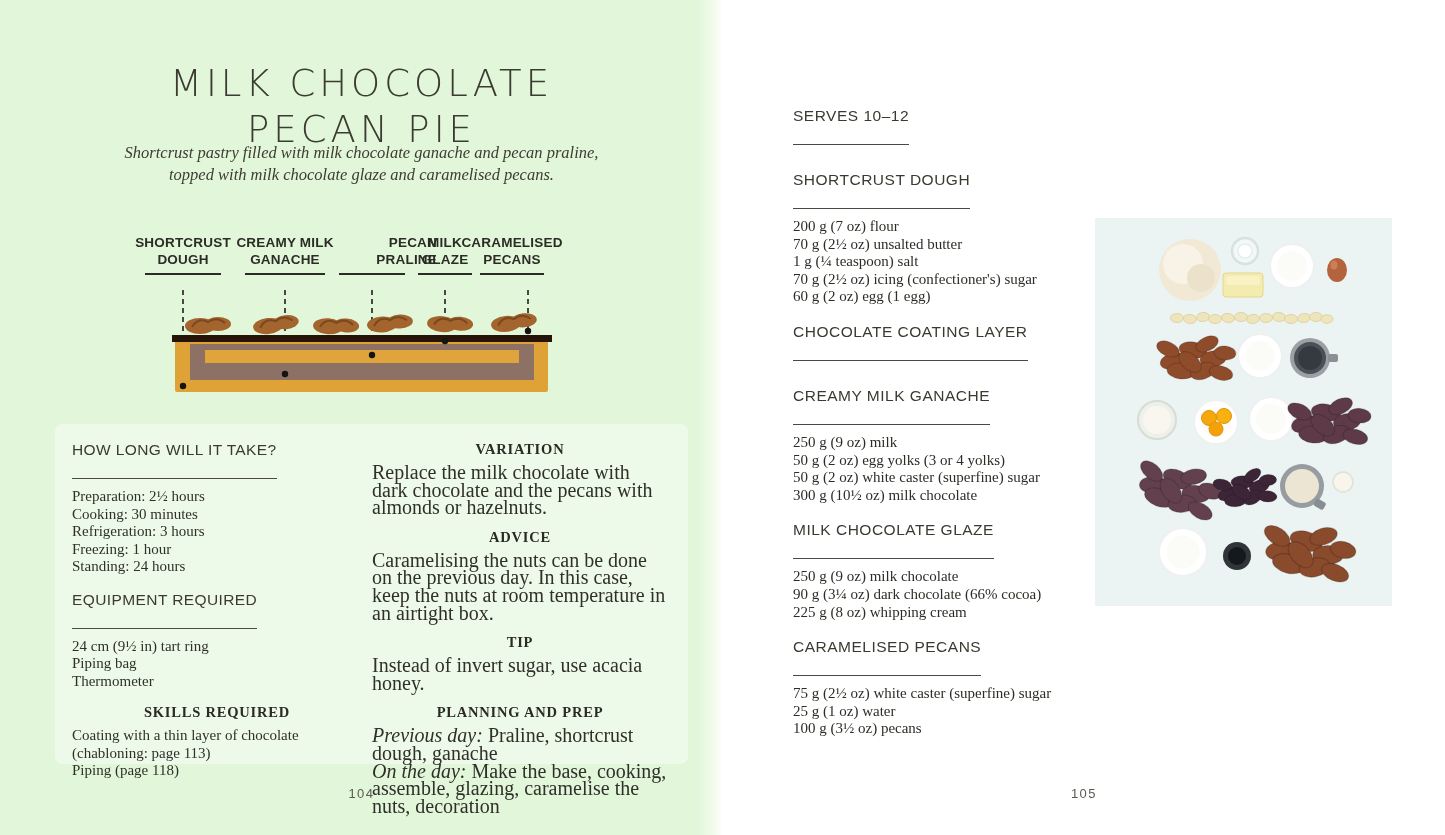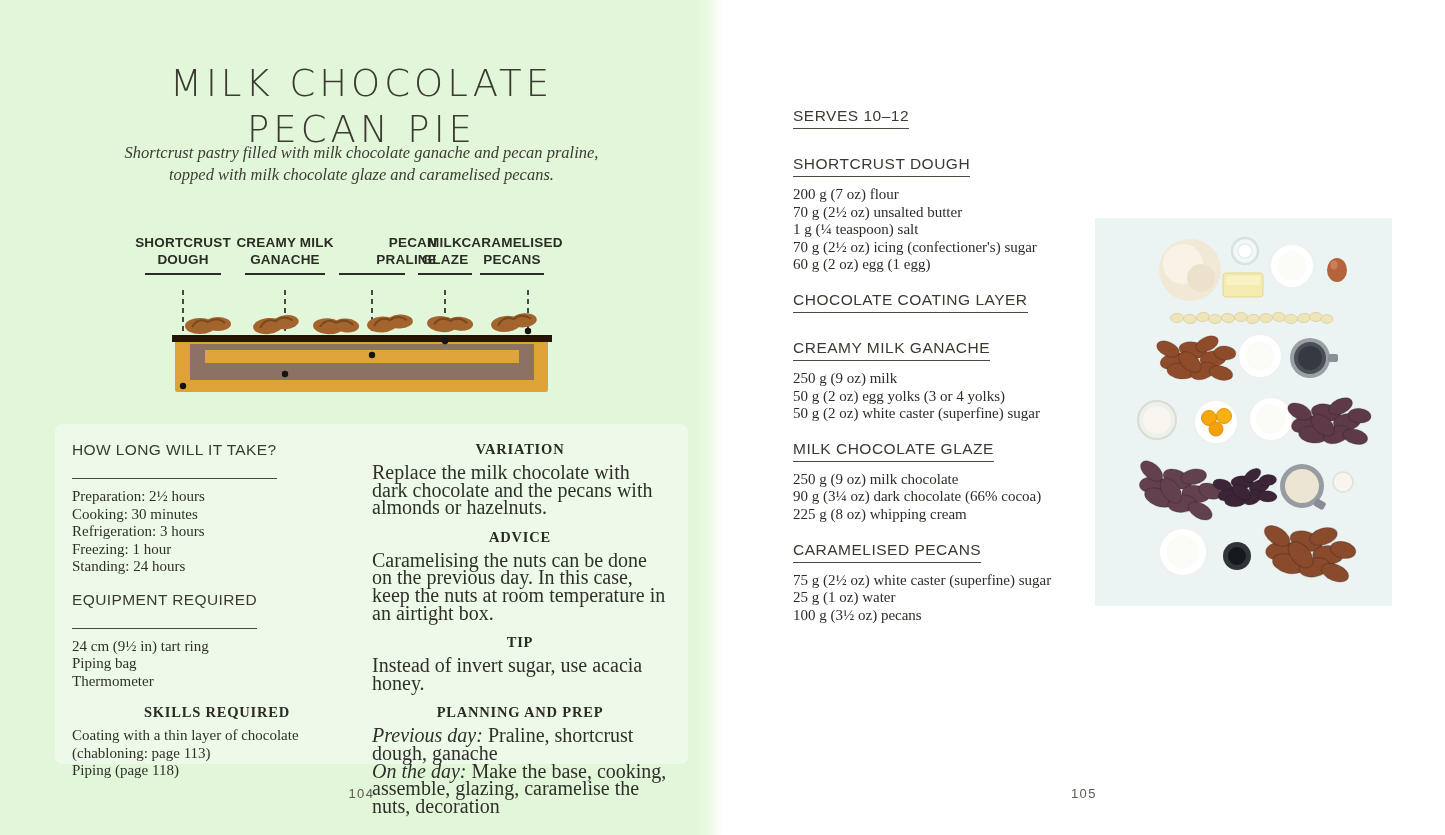--- a/index.html
+++ b/index.html
@@ -68,21 +68,21 @@
     font-family:"Liberation Sans",sans-serif;font-weight:300;
     font-size:13px;letter-spacing:1.5px;color:#5b5b52;
   }
   .pagenum.left{left:0;width:723px;}
   .pagenum.right{left:723px;width:722px;}
   
   .ingredients{position:absolute;left:793px;top:107px;width:276px;}
   .ing-head{
     font-family:"Liberation Sans",sans-serif;font-weight:300;
     font-size:15.5px;letter-spacing:.5px;color:#3a3a31;
-    display:inline-block;border-bottom:1.4px solid #4a4a40;padding-bottom:3px;
+    display:inline-block;border-bottom:1.4px solid #4a4a40;padding-bottom:19px;
     margin:0 0 9px 0;
   }
   .ing-section{margin-top:17px;}
   .ing-line{font-size:15px;line-height:17.6px;color:#2d2d27;}
   .photo{position:absolute;left:1095px;top:218px;width:297px;height:388px;}
 </style>
 </head>
 <body>
 
 <div class="page-left"></div>
@@ -236,20 +236,21 @@
         <div class="ing-head">CHOCOLATE COATING LAYER</div>
       </section>
 
       <section class="ing-section">
         <div class="ing-head">CREAMY MILK GANACHE</div>
         <div>
 
         <div class="ing-line">250 g (9 oz) milk</div>
           <div class="ing-line">50 g (2 oz) egg yolks (3 or 4 yolks)</div>
           <div class="ing-line">50 g (2 oz) white caster (superfine) sugar</div>
+          <div class="ing-line">300 g (10½ oz) milk chocolate</div>
         </div>
       </section>
 
       <section class="ing-section">
         <div class="ing-head">MILK CHOCOLATE GLAZE</div>
         <div>
 
         <div class="ing-line">250 g (9 oz) milk chocolate</div>
           <div class="ing-line">90 g (3¼ oz) dark chocolate (66% cocoa)</div>
           <div class="ing-line">225 g (8 oz) whipping cream</div>

